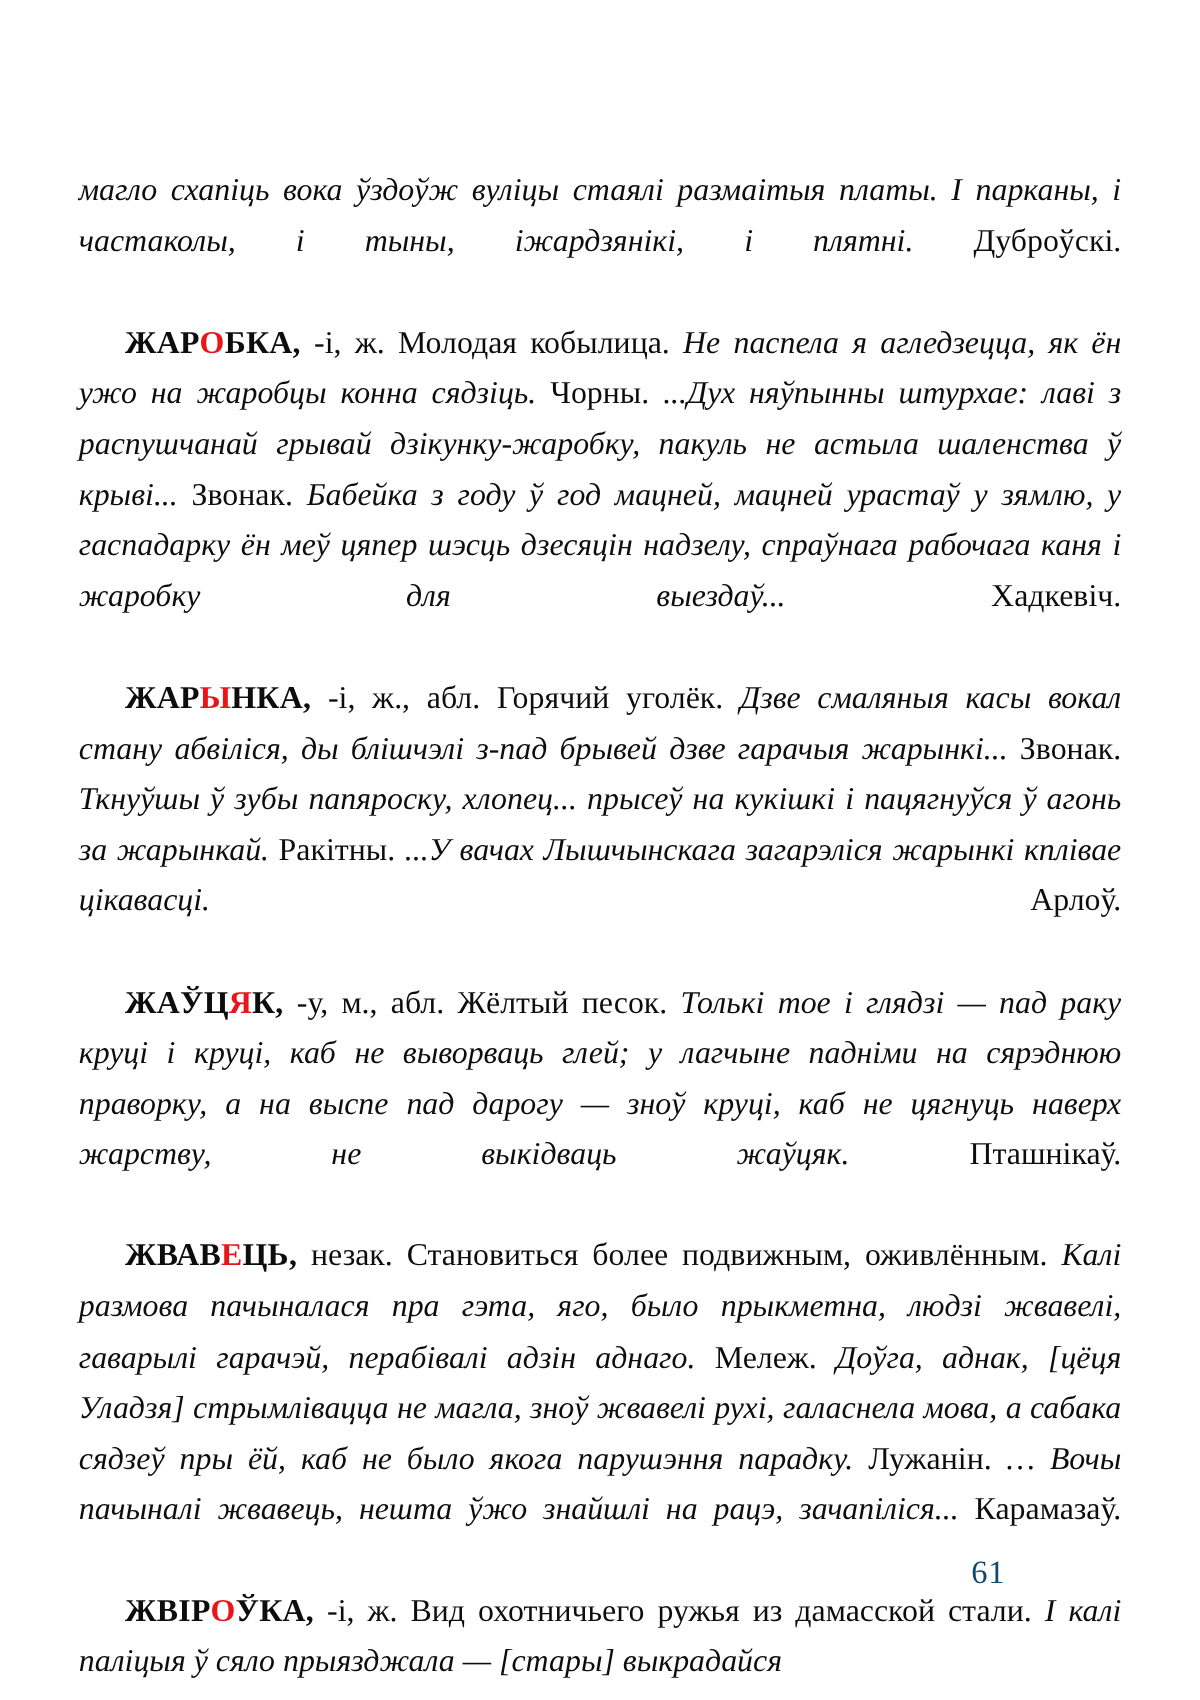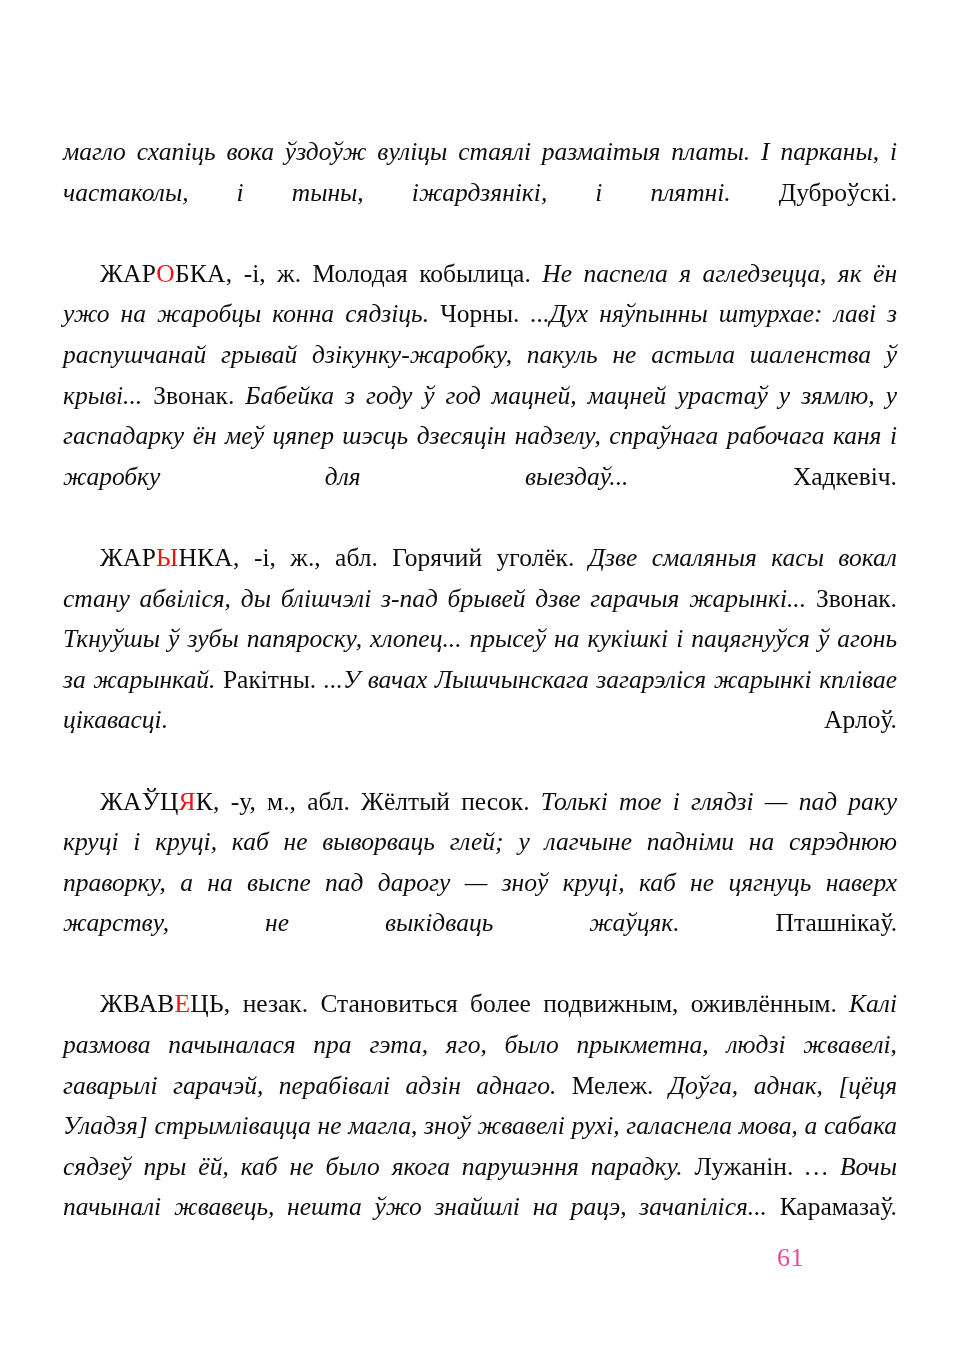--- a/index.html
+++ b/index.html
@@ -45,37 +45,37 @@
   
   .it {
     font-style: italic;
   }
   
   .rm {
     font-style: normal;
   }
   
   .hw {
-    font-weight: normal;
+    font-weight: bold;
     font-style: normal;
     letter-spacing: 0.2px;
   }
   .hw .stress {
     color: #e8161a;
   }
   
   .gram {
   }
   .pagenum {
     position: absolute;
     right: 65px;
     top: 1243px;
     font-size: 26px;
     font-style: normal;
-    color: #ec4899;
+    color: #0c4a6e;
     letter-spacing: 0.5px;
   }
   
   .para:after {
     content: "";
     display: inline-block;
     width: 100%;
   }
   .para.nolast:after { content: none; }
 </style>
@@ -89,18 +89,19 @@
     <p class="para cont"><span class="it">магло схапіць вока ўздоўж вуліцы стаялі размаітыя платы. І</span> <span class="it">парканы, і частаколы, і тыны, іжардзянікі, і плятні.</span> <span class="rm">Дуброўскі.</span></p>
 
     <p class="para entry"><span class="hw"><span>ЖАР</span><span class="stress">О</span><span>БКА,</span></span> <span class="rm">-і,</span> <span class="rm">ж.</span> <span class="rm">Молодая кобылица.</span> <span class="it">Не паспела я агледзецца, як ён ужо на жаробцы конна сядзіць.</span> <span class="rm">Чорны.</span> <span class="it">...Дух няўпынны штурхае: лаві з распушчанай грывай дзікунку-жаробку, пакуль не астыла шаленства ў крыві...</span> <span class="rm">Звонак.</span> <span class="it">Бабейка з году ў год мацней, мацней урастаў у зямлю, у гаспадарку ён меў цяпер шэсць дзесяцін надзелу, спраўнага рабочага каня і жаробку для выездаў...</span> <span class="rm">Хадкевіч.</span></p>
 
     <p class="para entry"><span class="hw"><span>ЖАР</span><span class="stress">Ы</span><span>НКА,</span></span> <span class="rm">-і,</span> <span class="rm">ж.,</span> <span class="gram">абл.</span> <span class="rm">Горячий уголёк.</span> <span class="it">Дзве смаляныя касы вокал стану абвіліся, ды блішчэлі з-пад брывей дзве гарачыя жарынкі...</span> <span class="rm">Звонак.</span> <span class="it">Ткнуўшы ў зубы папяроску, хлопец... прысеў на кукішкі і пацягнуўся ў агонь за жарынкай.</span> <span class="rm">Ракітны.</span> <span class="it">...У вачах Лышчынскага загарэліся жарынкі кплівае цікавасці.</span> <span class="rm">Арлоў.</span></p>
 
     <p class="para entry"><span class="hw"><span>ЖАЎЦ</span><span class="stress">Я</span><span>К,</span></span> <span class="rm">-у,</span> <span class="rm">м.,</span> <span class="gram">абл.</span> <span class="rm">Жёлтый песок.</span> <span class="it">Толькі тое і глядзі — пад раку круці і круці, каб не выворваць глей; у лагчыне падніми на сярэднюю праворку, а на выспе пад дарогу — зноў круці, каб не цягнуць наверх жарству, не выкідваць жаўцяк.</span> <span class="rm">Пташнікаў.</span></p>
 
     <p class="para entry"><span class="hw"><span>ЖВАВ</span><span class="stress">Е</span><span>ЦЬ,</span></span> <span class="rm">незак.</span> <span class="rm">Становиться более подвижным, оживлённым.</span> <span class="it">Калі размова пачыналася пра гэта, яго, было прыкметна, людзі жвавелі, гаварылі гарачэй, перабівалі адзін аднаго.</span> <span class="rm">Мележ.</span> <span class="it">Доўга, аднак, [цёця Уладзя] стрымлівацца не магла, зноў жвавелі рухі, галаснела мова, а сабака сядзеў пры ёй, каб не было якога парушэння парадку.</span> <span class="rm">Лужанін.</span> <span class="it">… Вочы пачыналі жвавець, нешта ўжо знайшлі на рацэ, зачапіліся...</span> <span class="rm">Карамазаў.</span></p>
 
+    <p class="para entry nolast"><span class="hw"><span>ЖВІР</span><span class="stress">О</span><span>ЎКА,</span></span> <span class="rm">-і,</span> <span class="rm">ж.</span> <span class="rm">Вид охотничьего ружья из дамасской стали.</span> <span class="it">І калі паліцыя ў сяло прыязджала — [стары] выкрадайся</span></p>
 
   </div>
 
   <div class="pagenum">61</div>
 
 </div>
 
 </body></html>

